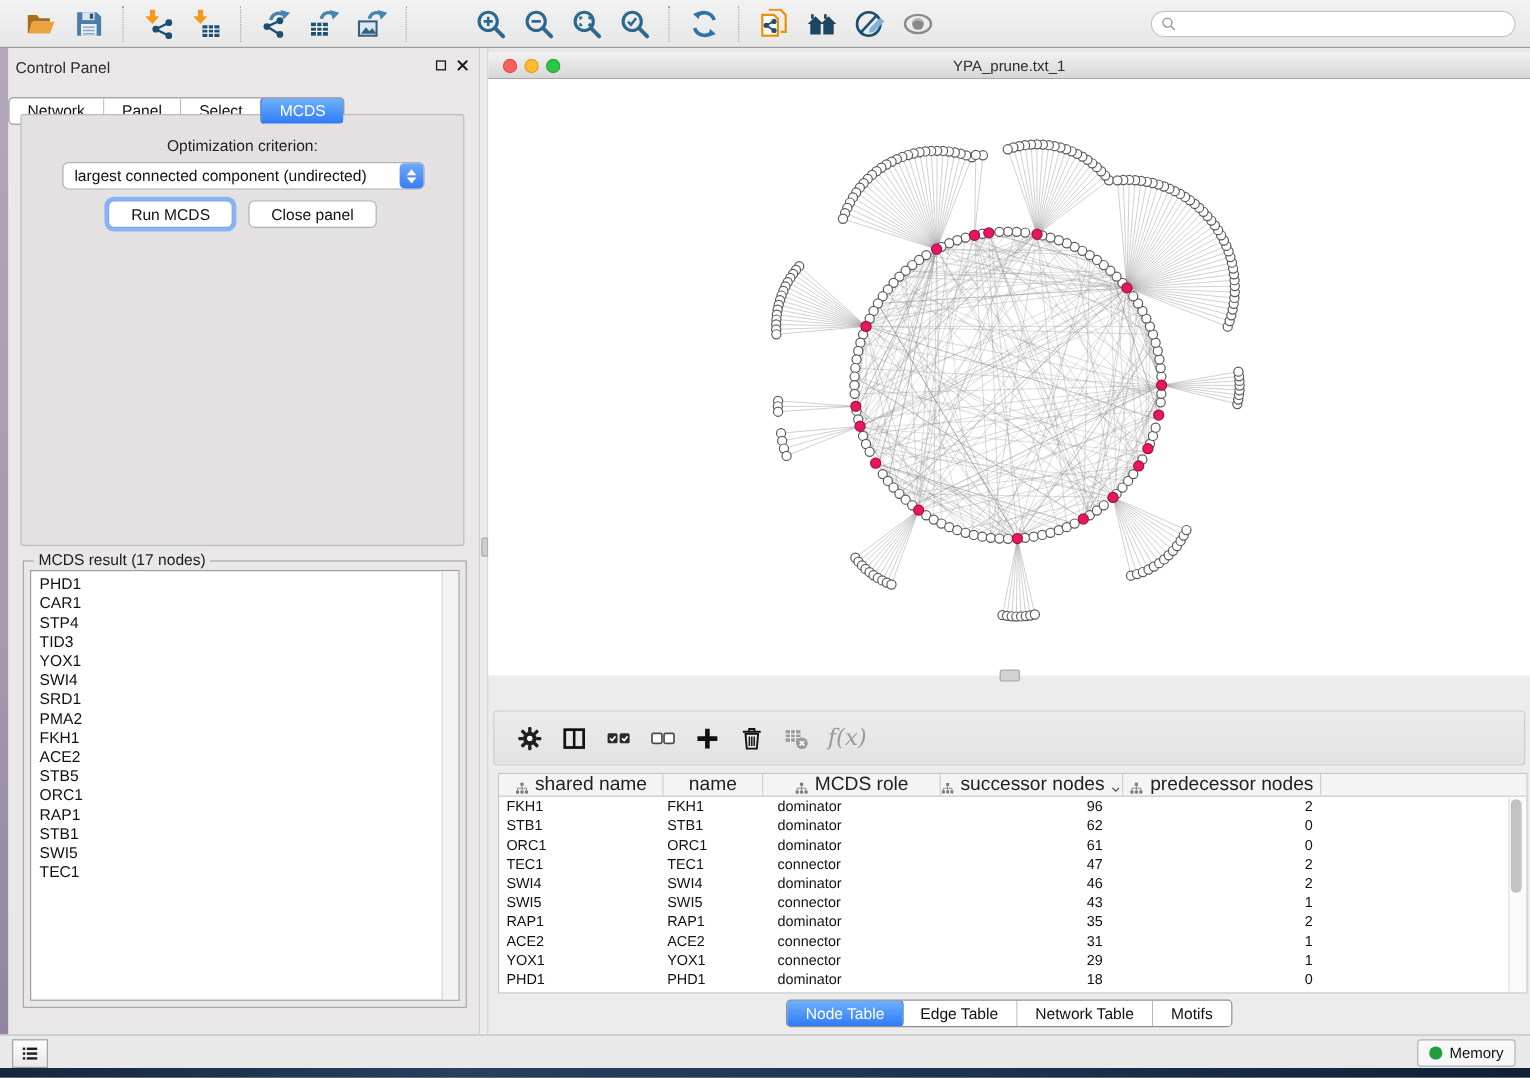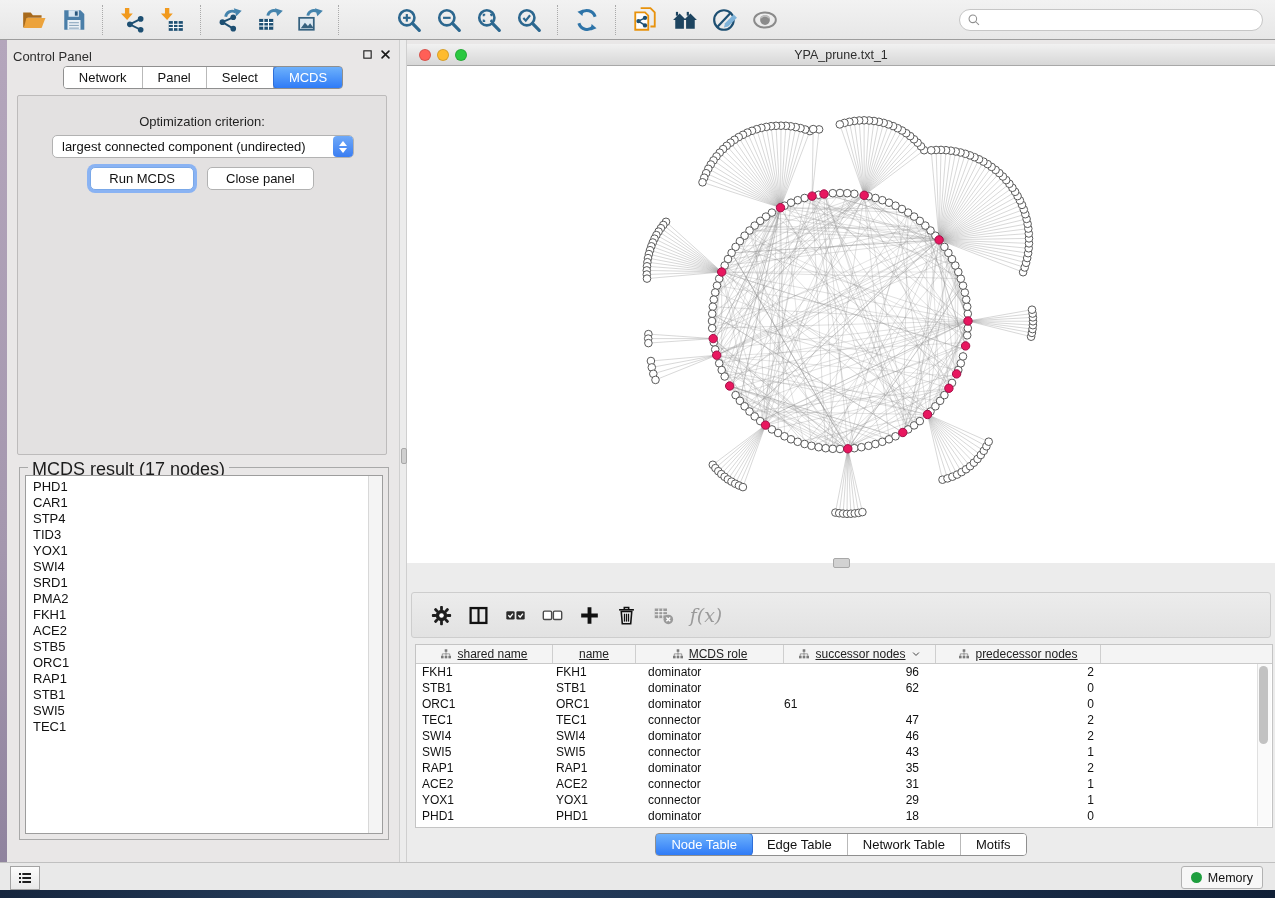--- a/index.html
+++ b/index.html
@@ -17,21 +17,21 @@
   #search-wrap{margin-left:auto;margin-right:12px;position:relative;flex:0 0 auto;}
   #search-input{width:268px;height:20px;border:1px solid #c6c6c6;border-radius:12px;background:#fff;
     padding:0 8px 0 26px;font:12px "Liberation Sans",sans-serif;outline:none;color:#333;}
   #search-icon{position:absolute;left:8px;top:4px;width:14px;height:14px;}
   
   #control-panel{left:7px;top:40px;width:392px;height:822px;background:#e9e7e7;box-sizing:border-box;}
   .panel-title-row{position:absolute;left:0;top:0;right:0;height:28px;}
   .panel-title{position:absolute;left:6px;top:9px;font-size:13px;color:#2d2d2d;}
   .win-btns{position:absolute;right:8px;top:9px;display:flex;gap:7px;align-items:center;}
   .win-btn{width:11px;height:11px;display:block;}
-  #cp-tabs{position:absolute;left:0;top:26px;width:100%;display:flex;justify-content:center;}
+  #cp-tabs{position:absolute;left:0;top:41px;width:100%;display:flex;justify-content:flex-start;}
   .seg{display:flex;border:1px solid #8f8f8f;border-radius:4px;background:#fff;overflow:hidden;height:21px;}
   .seg .tab{padding:0 15px;line-height:21px;font-size:13px;color:#111;border-right:1px solid #b9b9b9;
     background:#fff;white-space:nowrap;}
   .seg .tab:last-child{border-right:none;}
   .seg .tab.sel{background:linear-gradient(#6db1fc,#2f7bf7);color:#fff;border-radius:4px;margin:-1px;
     border:1px solid #2f6fd8;padding:0 15px;position:relative;z-index:2;}
   #cp-content{position:absolute;left:10px;top:55px;width:370px;height:360px;background:#e3e1e1;
     border:1px solid #bdbbbb;border-radius:2px;box-sizing:border-box;}
   #opt-label{position:absolute;left:0;top:18px;width:100%;text-align:center;font-size:13px;color:#1f1f1f;}
   #opt-select{position:absolute;left:34px;top:39px;width:302px;height:23px;background:#fff;border:1px solid #b2b2b2;
@@ -40,21 +40,21 @@
   .stepper{width:20px;height:21px;margin:0;border-radius:4px;background:linear-gradient(#6fa9f8,#3a7df2);
     display:flex;flex-direction:column;align-items:center;justify-content:center;gap:2px;}
   .tri-up{width:0;height:0;border-left:4px solid transparent;border-right:4px solid transparent;border-bottom:5px solid #fff;}
   .tri-dn{width:0;height:0;border-left:4px solid transparent;border-right:4px solid transparent;border-top:5px solid #fff;}
   #cp-buttons{position:absolute;left:0;top:71px;width:100%;display:flex;justify-content:center;gap:13px;}
   .mac-btn{height:23px;background:#fff;border:1px solid #b2b2b2;border-radius:5px;font-size:13px;color:#111;
     padding:0 18px;line-height:21px;}
   .mac-btn.focus{box-shadow:0 0 0 3px rgba(90,154,252,.65);border-color:#7aa8e8;}
   #mcds-group{position:absolute;left:12px;top:427px;width:370px;height:373px;border:1px solid #a9a9a9;
     box-sizing:border-box;}
-  #mcds-legend{position:absolute;left:8px;top:-9px;background:#e9e7e7;padding:0 4px;font-size:18px;color:#1c1c1c;}
+  #mcds-legend{position:absolute;left:8px;top:-9px;background:#e9e7e7;padding:0 4px;font-size:13px;color:#1c1c1c;}
   #mcds-list{position:absolute;left:5px;top:7px;right:5px;bottom:5px;background:#fff;border:1px solid #9d9d9d;
     overflow:hidden;}
   #mcds-items{padding:3px 0 0 7px;line-height:16px;font-size:13px;color:#111;}
   #mcds-scroll{position:absolute;right:0;top:0;bottom:0;width:13px;background:#f4f4f4;border-left:1px solid #d8d8d8;}
   
   #splitter-v{left:399px;top:40px;width:8px;height:822px;background:#ececec;border-left:1px solid #cfcfcf;border-right:1px solid #cfcfcf;box-sizing:border-box;}
   #splitter-v .grip{position:absolute;left:1px;top:408px;width:4px;height:14px;background:#cfcfcf;border:1px solid #a8a8a8;border-radius:2px;}
   
   #net-window{left:407px;top:44px;width:868px;height:519px;background:#fff;}
   #net-titlebar{position:absolute;left:0;top:0;width:100%;height:22px;background:linear-gradient(#f1f1f1,#d7d7d7);
@@ -64,22 +64,22 @@
   #net-canvas{position:absolute;left:0;top:22px;width:868px;height:497px;background:#fff;}
   
   #table-panel{left:407px;top:563px;width:868px;height:299px;background:#ececec;}
   #tp-grip{position:absolute;left:426px;top:-5px;width:15px;height:8px;background:#d2d2d2;border:1px solid #a8a8a8;border-radius:2px;}
   #tp-toolbar{position:absolute;left:4px;top:29px;right:4px;height:46px;background:linear-gradient(#ececec,#e2e2e2);
     border:1px solid #cdcdcd;border-radius:3px;display:flex;align-items:center;box-sizing:border-box;padding-left:18px;}
   .tp-btn{width:22px;height:22px;margin-right:15px;display:flex;align-items:center;justify-content:center;}
   .fx-label{font-family:"DejaVu Serif",serif;font-style:italic;font-size:19px;color:#9a9a9a;}
   #tp-table{position:absolute;left:8px;top:81px;width:858px;height:184px;background:#fff;border:1px solid #c4c4c4;box-sizing:border-box;overflow:hidden;}
   #tp-header{display:flex;height:18px;background:#f4f4f4;border-bottom:1px solid #c9c9c9;}
-  .th{display:flex;align-items:center;justify-content:center;gap:5px;border-right:1px solid #cfcfcf;
-    font-size:12px;color:#222;box-sizing:border-box;white-space:nowrap;overflow:hidden;text-decoration:underline;}
+  .th{display:flex;align-items:flex-end;justify-content:center;gap:5px;border-right:1px solid #cfcfcf;
+    font-size:16px;color:#222;box-sizing:border-box;white-space:nowrap;overflow:hidden;}
   .tr{display:flex;height:16px;}
   .td{font-size:12px;color:#111;box-sizing:border-box;white-space:nowrap;overflow:hidden;line-height:16px;}
   #tp-scroll{position:absolute;right:1px;top:19px;bottom:1px;width:13px;background:#fafafa;border-left:1px solid #e0e0e0;}
   #tp-thumb{position:absolute;left:1px;top:2px;width:9px;height:78px;background:#c2c2c2;border-radius:5px;}
   #tp-tabs{position:absolute;left:0;top:270px;width:100%;display:flex;justify-content:center;}
   
   #status-bar{left:0;top:862px;width:1275px;height:28px;background:#e9e9e9;border-top:1px solid #c0c0c0;box-sizing:border-box;}
   #list-btn{position:absolute;left:10px;top:3px;width:28px;height:22px;background:linear-gradient(#fcfcfc,#e9e9e9);
     border:1px solid #a3a3a3;display:flex;align-items:center;justify-content:center;}
   #memory-btn{position:absolute;right:12px;top:3px;height:21px;background:#f7f7f7;border:1px solid #b2b2b2;border-radius:3px;
@@ -1244,21 +1244,21 @@
             <div class="td" style="width: 137px; flex: 0 0 auto; padding-left: 6px;">STB1</div>
             <div class="td" style="width: 83px; flex: 0 0 auto; padding-left: 3px;">STB1</div>
             <div class="td" style="width: 148px; flex: 0 0 auto; padding-left: 12px;">dominator</div>
             <div class="td" style="width: 152px; flex: 0 0 auto; text-align: right; padding-right: 17px;">62</div>
             <div class="td" style="width: 165px; flex: 0 0 auto; text-align: right; padding-right: 7px;">0</div>
           </div>
           <div class="tr">
             <div class="td" style="width: 137px; flex: 0 0 auto; padding-left: 6px;">ORC1</div>
             <div class="td" style="width: 83px; flex: 0 0 auto; padding-left: 3px;">ORC1</div>
             <div class="td" style="width: 148px; flex: 0 0 auto; padding-left: 12px;">dominator</div>
-            <div class="td" style="width: 152px; flex: 0 0 auto; padding-right: 17px;">61</div>
+            <div class="td" style="width: 152px; flex: 0 0 auto; text-align: right; padding-right: 17px;">61</div>
             <div class="td" style="width: 165px; flex: 0 0 auto; text-align: right; padding-right: 7px;">0</div>
           </div>
           <div class="tr">
             <div class="td" style="width: 137px; flex: 0 0 auto; padding-left: 6px;">TEC1</div>
             <div class="td" style="width: 83px; flex: 0 0 auto; padding-left: 3px;">TEC1</div>
             <div class="td" style="width: 148px; flex: 0 0 auto; padding-left: 12px;">connector</div>
             <div class="td" style="width: 152px; flex: 0 0 auto; text-align: right; padding-right: 17px;">47</div>
             <div class="td" style="width: 165px; flex: 0 0 auto; text-align: right; padding-right: 7px;">2</div>
           </div>
           <div class="tr">

